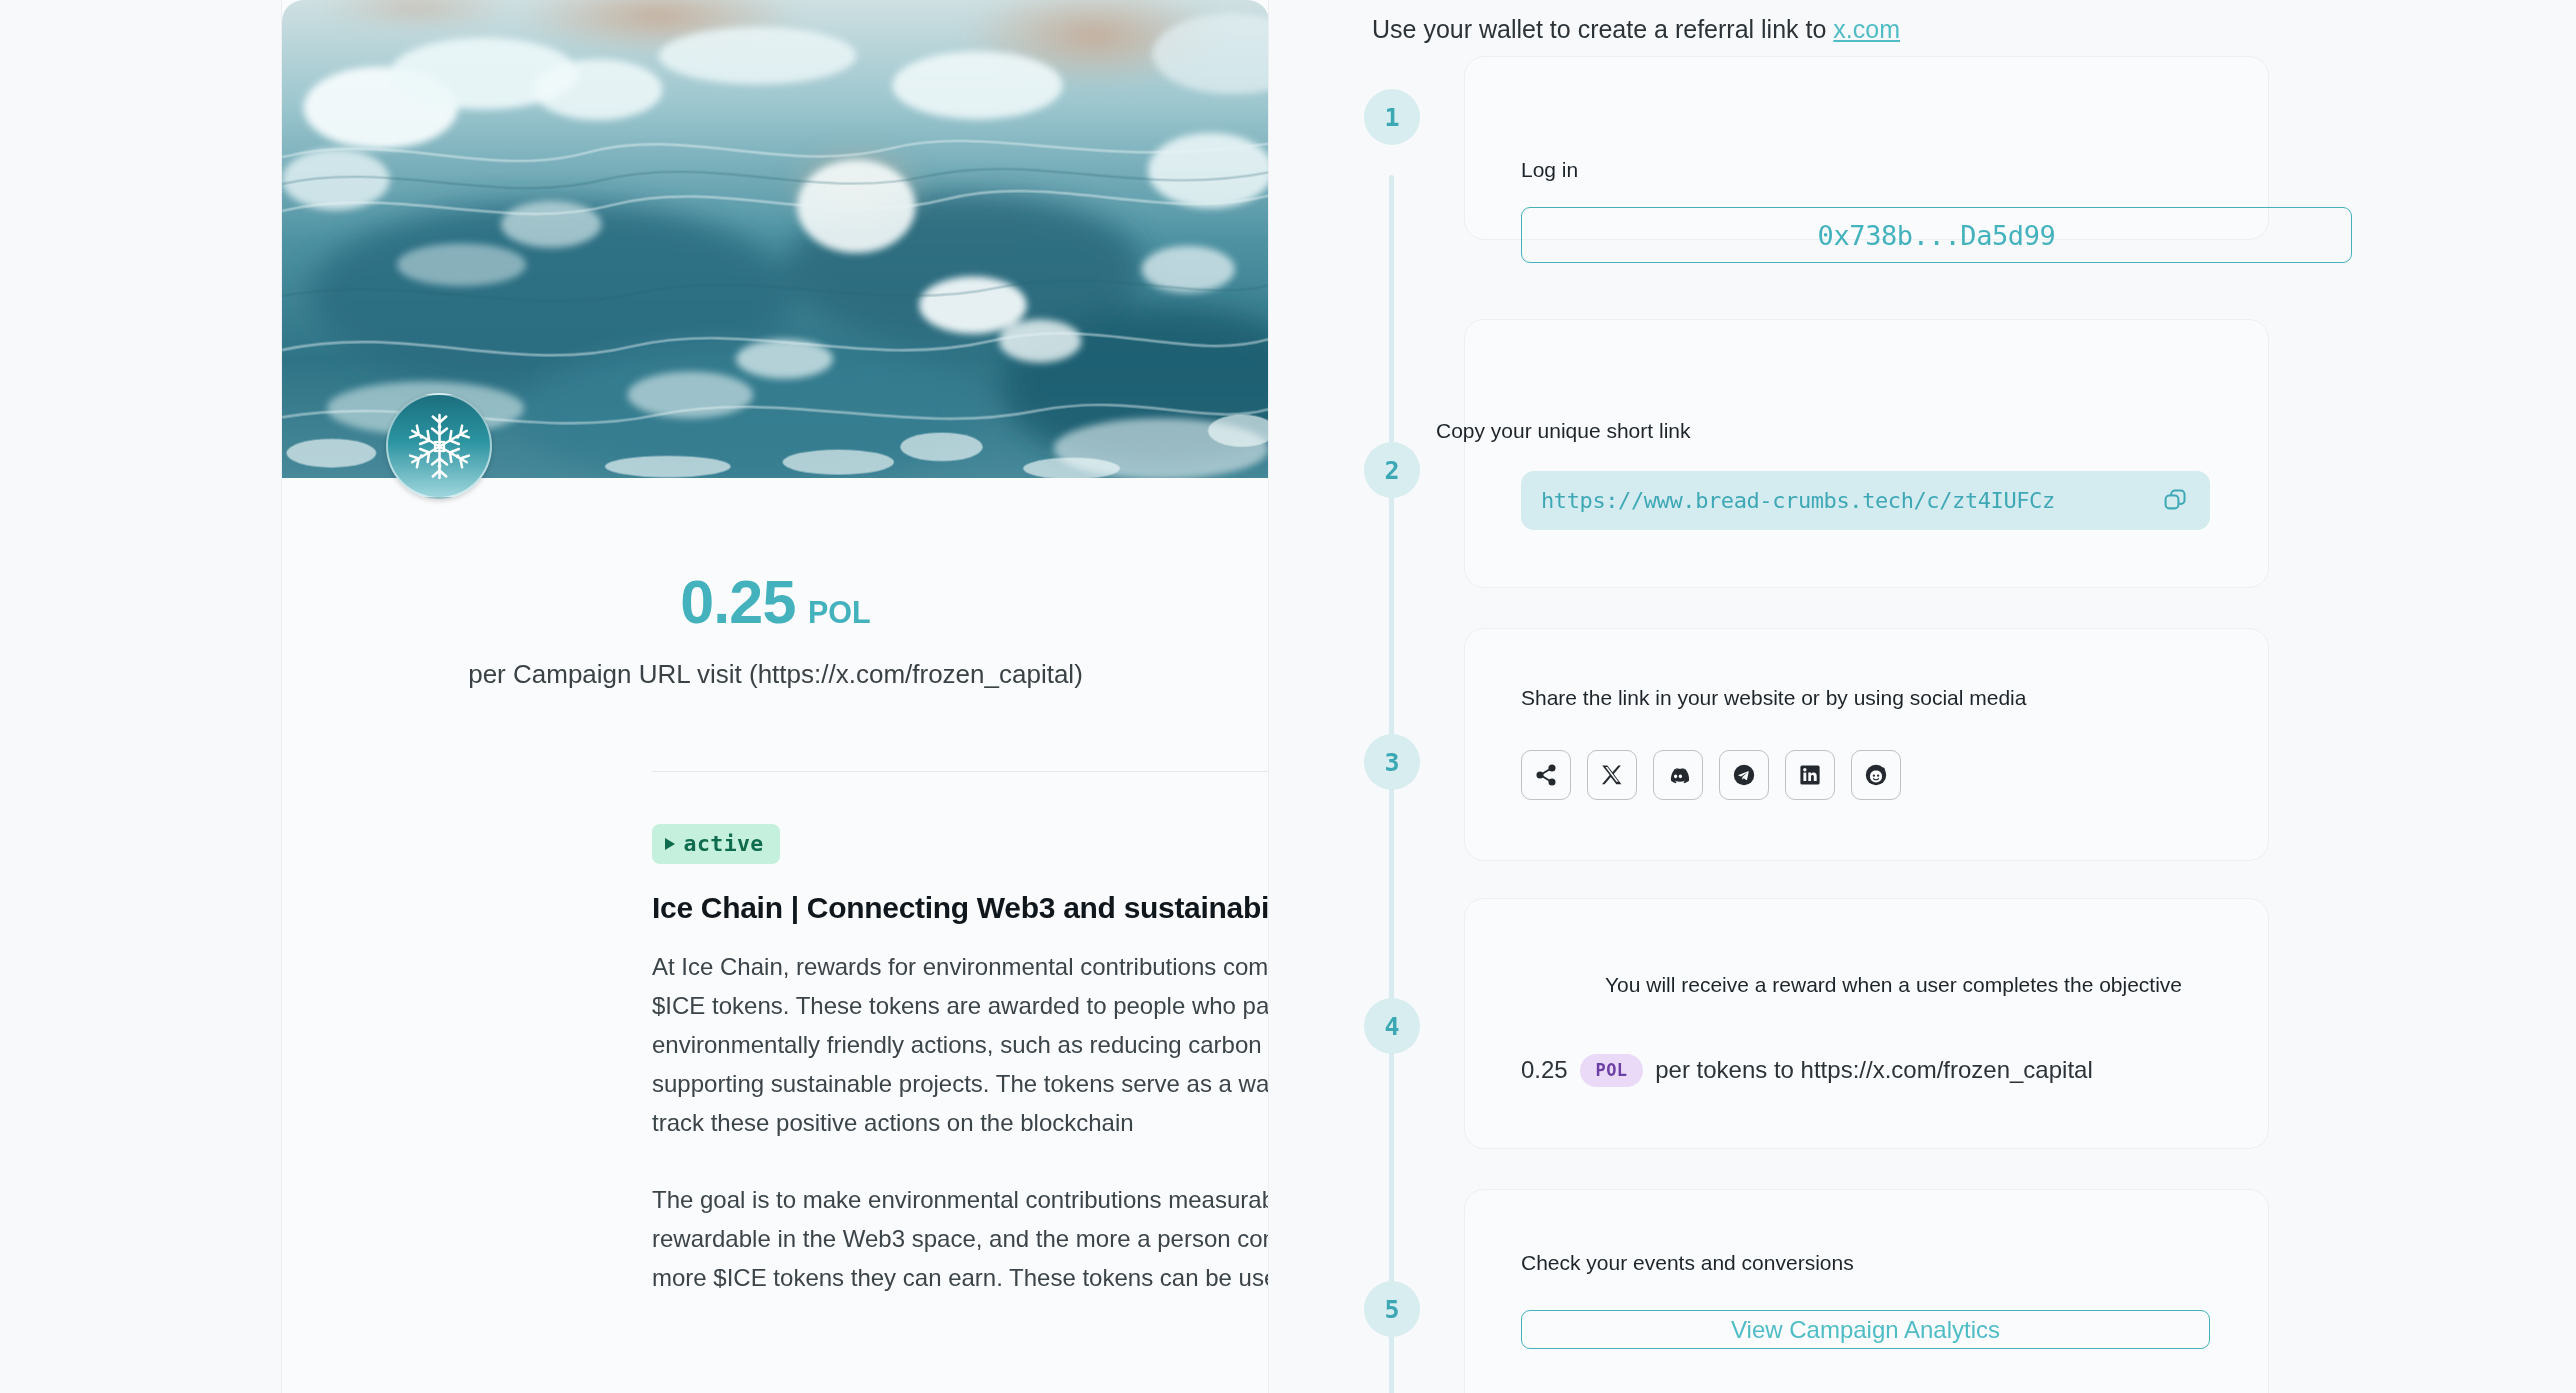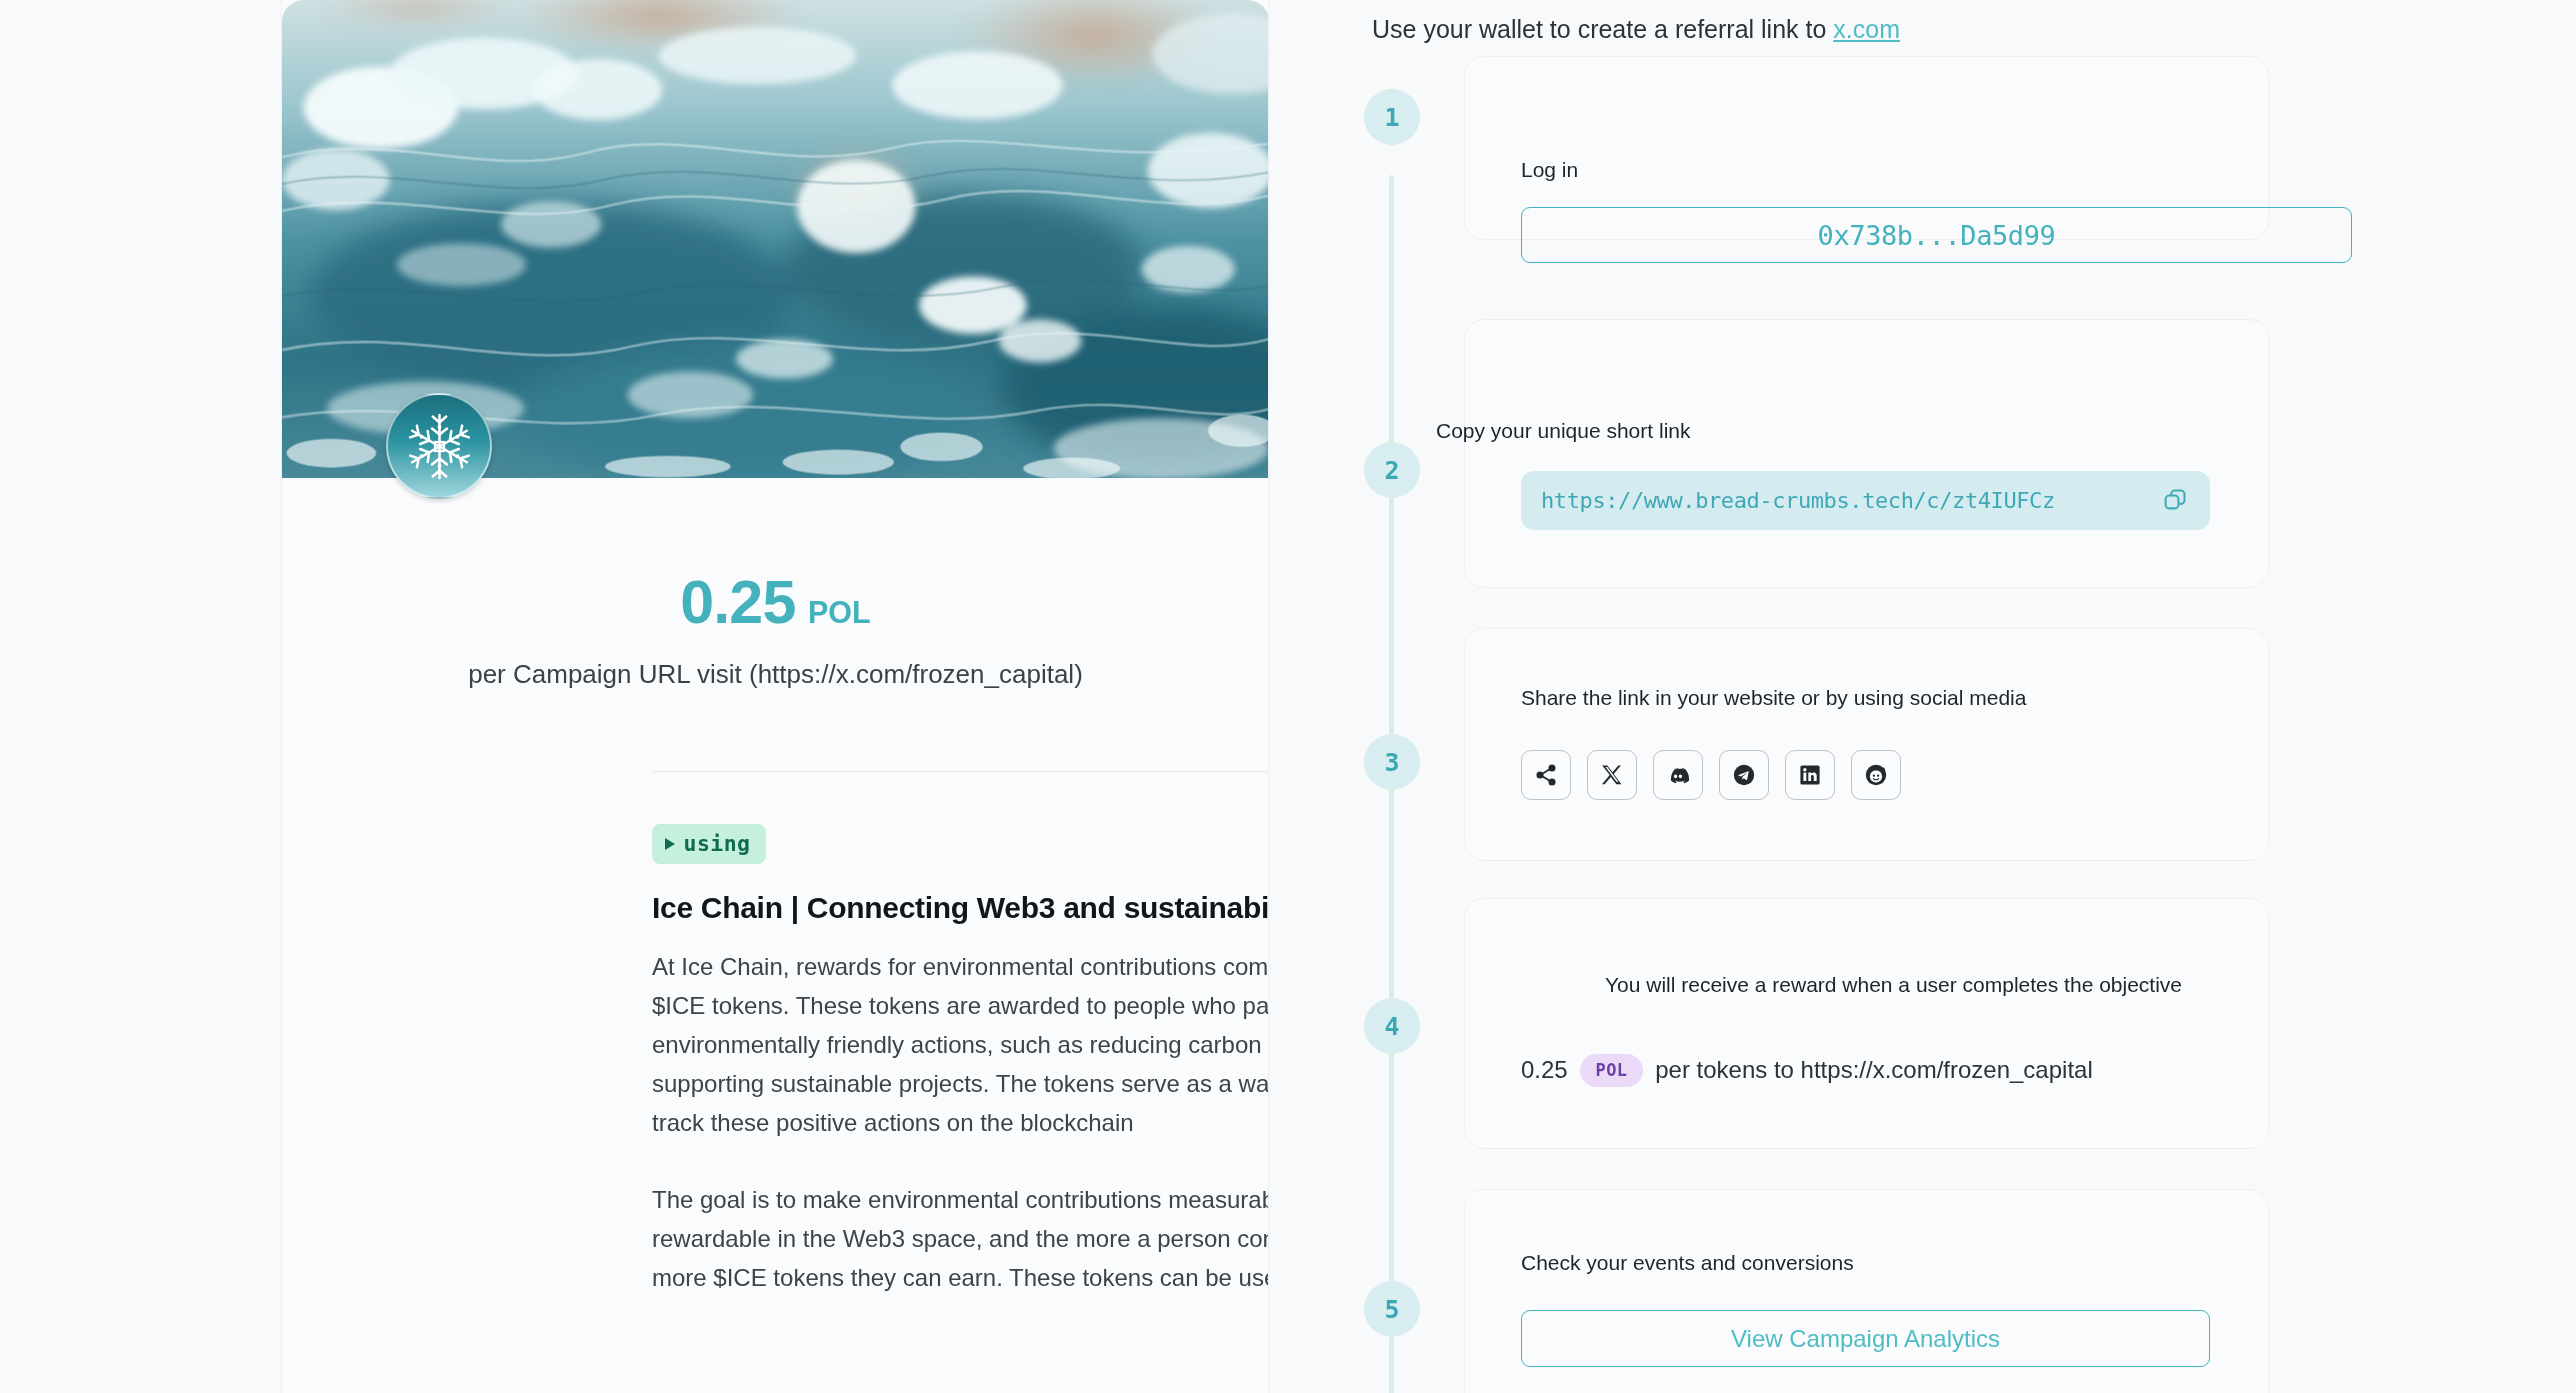--- a/index.html
+++ b/index.html
@@ -164,21 +164,21 @@
   }
   .pol-chip {
     background: #ead9f7; color: #6c3fa5;
     border-radius: 896px; padding: 6.3px 15.2px;
     font-family: "DejaVu Sans Mono", monospace;
     font-size: 17px; font-weight: 700; letter-spacing: 0.4px;
   }
 
   .analytics-btn {
     position: absolute; left: 1521px;
-    width: 689px; height: 57px;
+    width: 689px; height: 39px;
     border: 1.8px solid #43b2bd; border-radius: 9px;
     background: transparent; color: #4fbcc6;
     display:flex; align-items:center; justify-content:center;
     font-size: 24px;
   }
 </style>
 </head>
 <body>
 
 <div class="page">
@@ -314,21 +314,21 @@
         <span class="price-num">0.25</span>
         <span class="price-unit">POL</span>
       </div>
       <div class="price-sub">per Campaign URL visit (https://x.com/frozen_capital)</div>
     </div>
 
     <div class="divider"></div>
 
     <div class="badge-active">
       <span class="tri"></span>
-      <span>using</span>
+      <span>active</span>
     </div>
 
     <div class="camp-title">Ice Chain | Connecting Web3 and sustainability</div>
 
     <div class="camp-body">
       <p>At Ice Chain, rewards for environmental contributions come in the form of $ICE tokens. These tokens are awarded to people who participate in environmentally friendly actions, such as reducing carbon emissions or supporting sustainable projects. The tokens serve as a way to reward and track these positive actions on the blockchain</p>
       <p>The goal is to make environmental contributions measurable and rewardable in the Web3 space, and the more a person contributes, the more $ICE tokens they can earn. These tokens can be used in t…</p>
     </div>
   </div>
 

